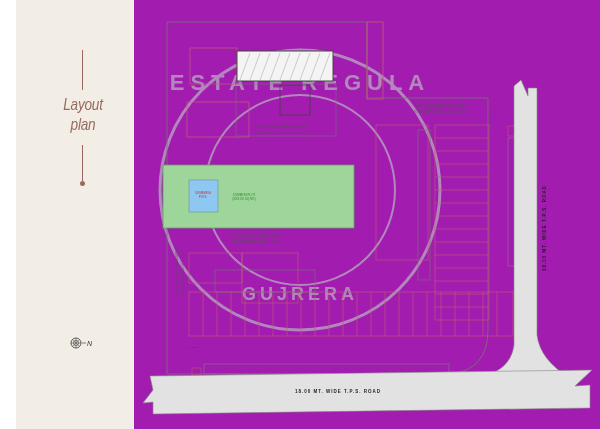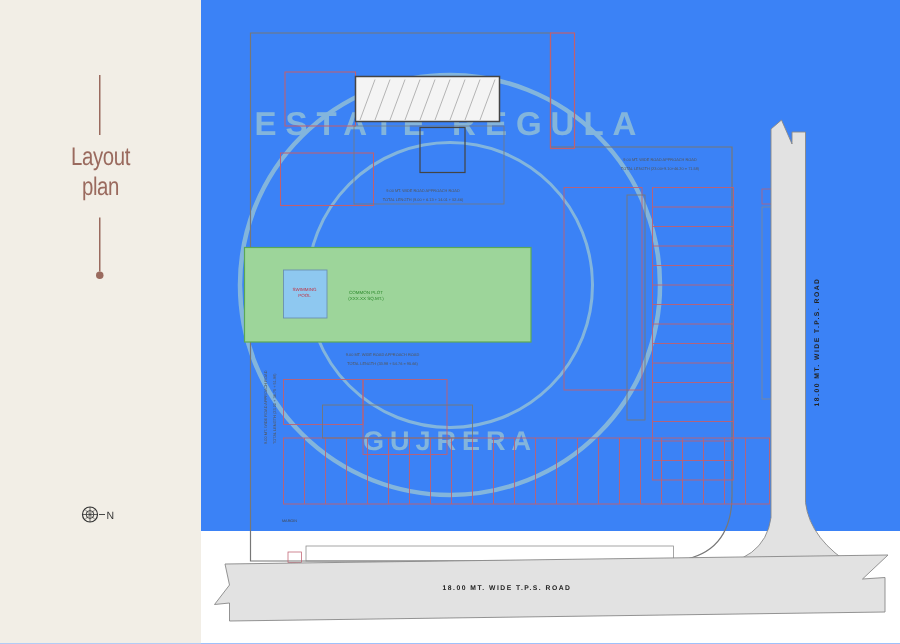--- a/index.html
+++ b/index.html
@@ -1,22 +1,22 @@
 <!DOCTYPE html>
 <html><head>
 <meta charset="utf-8">
 <style>
   html, body { margin:0; padding:0; }
   body { width:600px; height:429px; position:relative; overflow:hidden; background:#ffffff; font-family:"Liberation Sans", sans-serif; }
-  .left-panel { position:absolute; left:0; top:0; width:134px; height:429px; background:#f2eee6; }
+  .left-panel { position:absolute; left:16px; top:0; width:134px; height:429px; background:#f2eee6;font-style:italic; }
   .title-line { position:absolute; left:66px; width:1px; background:#9a6a5e; }
   .title { position:absolute; left:0; width:134px; text-align:center; color:#9a6a5e; font-family:"Liberation Sans Narrow","Liberation Sans", sans-serif; font-size:17px; line-height:20px; letter-spacing:-0.3px; transform:scaleX(0.8); }
   .dot { position:absolute; left:64px; top:181px; width:5px; height:5px; border-radius:50%; background:#9a6a5e; }
   .compass { position:absolute; left:54px; top:337px; width:24px; height:12px; }
-  .plan { position:absolute; left:134px; top:0; width:466px; height:354px; background:#3b82f6; }
+  .plan { position:absolute; left:134px; top:0; width:466px; height:429px; background:#a21caf; }
   svg text { font-family:"Liberation Sans", sans-serif; }
 </style>
 </head>
 <body>
 
 <div class="left-panel">
   <div class="title-line" style="top:50px;height:40px;"></div>
   <div class="title" style="top:95px;">Layout</div>
   <div class="title" style="top:115px;">plan</div>
   <div class="title-line" style="top:145px;height:36px;"></div>

